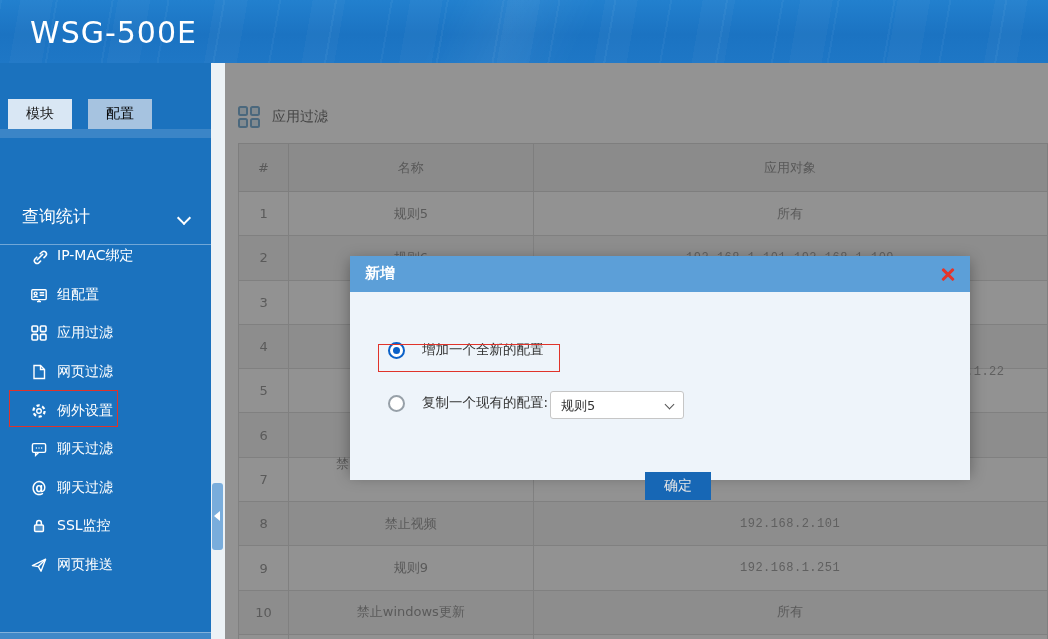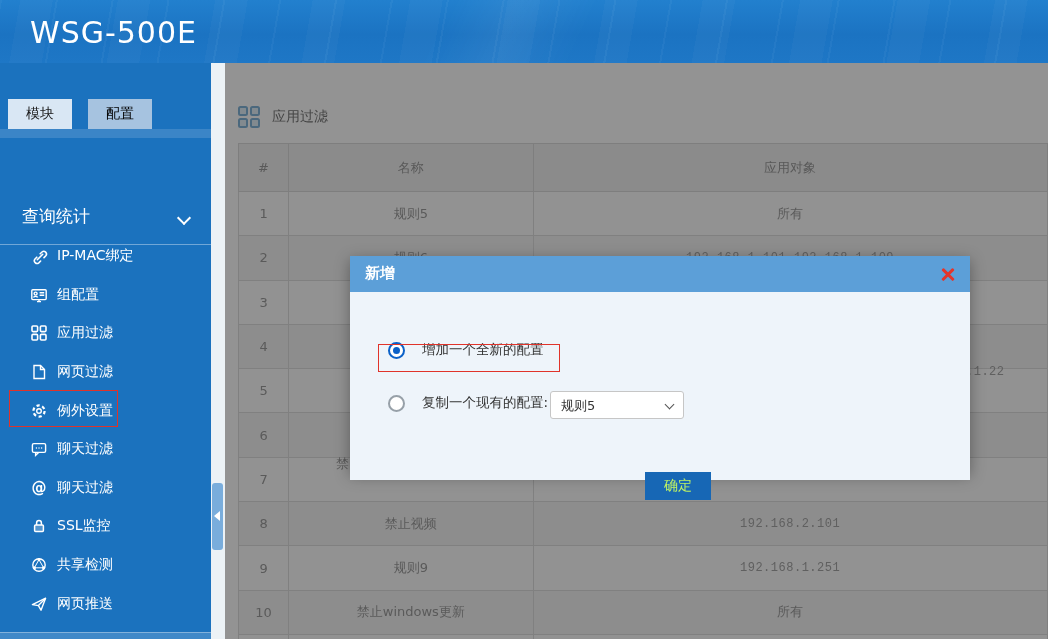--- a/index.html
+++ b/index.html
@@ -96,21 +96,21 @@
   .ann-modal{left:28px;top:52px;width:180px;height:26px;}
   .ann-sidebar{position:absolute;left:9px;top:327px;width:107px;height:35px;border:1px solid #E0332A;z-index:20;pointer-events:none;}
 
   .select{position:absolute;left:200px;top:99px;width:134px;height:28px;background:#fff;
       border:1px solid #C6C6C6;border-radius:3px;box-sizing:border-box;cursor:pointer;}
   .select .sel-val{position:absolute;left:10px;top:5px;font-size:13px;color:#333;}
   .select .sel-chev{position:absolute;right:10px;top:9px;width:6px;height:6px;
       border-right:1.6px solid #555;border-bottom:1.6px solid #555;transform:rotate(45deg);}
 
   .ok-btn{position:absolute;left:295px;top:180px;width:66px;height:28px;background:#1767B5;
-      color:#bef264;font-size:14px;border:none;cursor:pointer;font-family:inherit;
+      color:#e5e5e5;font-size:14px;border:none;cursor:pointer;font-family:inherit;
       display:flex;align-items:center;justify-content:center;}
 
   
   .grid-ico svg{display:block;}
 </style>
 </head>
 <body>
 
 <div class="app">
 
@@ -199,32 +199,20 @@
         <span>聊天过滤</span>
       </li>
       <li>
         <span class="icon">
           <svg width="18" height="18" viewBox="0 0 18 18" fill="none" stroke="#fff" stroke-width="1.5">
             <rect x="4.6" y="8" width="8.8" height="6.6" rx="1" fill="#fff" fill-opacity="0.25"></rect>
             <path d="M6.6 8 V6 a2.4 2.4 0 0 1 4.8 0 v2"></path>
           </svg>
           </span>
         <span>SSL监控</span>
-      </li>
-      <li>
-        <span class="icon">
-          <svg width="18" height="18" viewBox="0 0 18 18" fill="none" stroke="#fff" stroke-width="1.4">
-            <circle cx="9" cy="9" r="6.2"></circle>
-            <circle cx="9" cy="3.6" r="1.6" fill="#fff" stroke="none"></circle>
-            <circle cx="4.4" cy="11.8" r="1.6" fill="#fff" stroke="none"></circle>
-            <circle cx="13.6" cy="11.8" r="1.6" fill="#fff" stroke="none"></circle>
-            <path d="M9 3.6 L4.4 11.8 h9.2 z" stroke-width="1"></path>
-          </svg>
-          </span>
-        <span>共享检测</span>
       </li>
       <li>
         <span class="icon">
           <svg width="18" height="18" viewBox="0 0 18 18" fill="none" stroke="#fff" stroke-width="1.4" stroke-linejoin="round">
             <path d="M2.4 9.6 L15.6 3.2 L11 15.2 L8.4 10.6 z"></path>
             <path d="M8.4 10.6 L15.6 3.2"></path>
           </svg>
           </span>
         <span>网页推送</span>
       </li>

